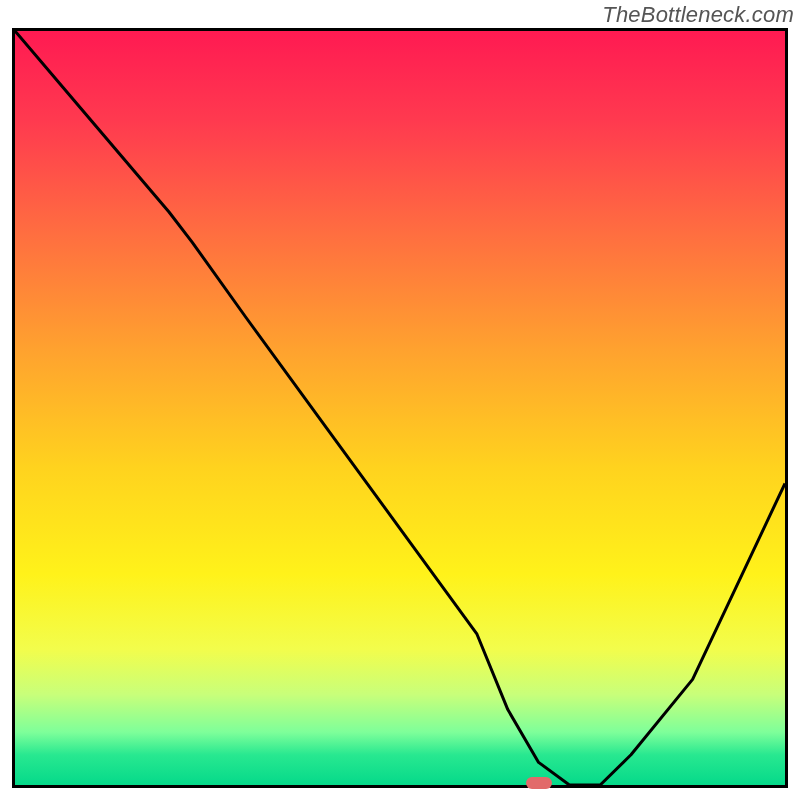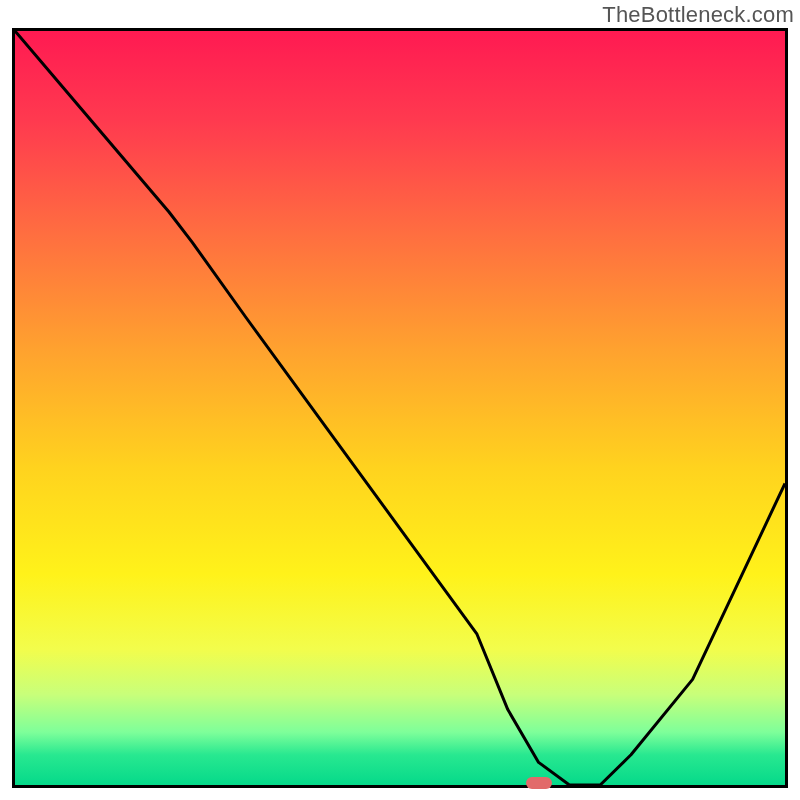--- a/index.html
+++ b/index.html
@@ -8,20 +8,21 @@
     width: 800px;
     height: 800px;
     overflow: hidden;
     font-family: Arial, Helvetica, sans-serif;
     background: #ffffff;
   }
   .chart-container {
     position: relative;
     width: 800px;
     height: 800px;
+    font-style: italic;
   }
   .watermark {
     position: absolute;
     top: 2px;
     right: 6px;
     color: #555;
     font-size: 22px;
     font-weight: 500;
     z-index: 10;
     letter-spacing: 0.2px;

